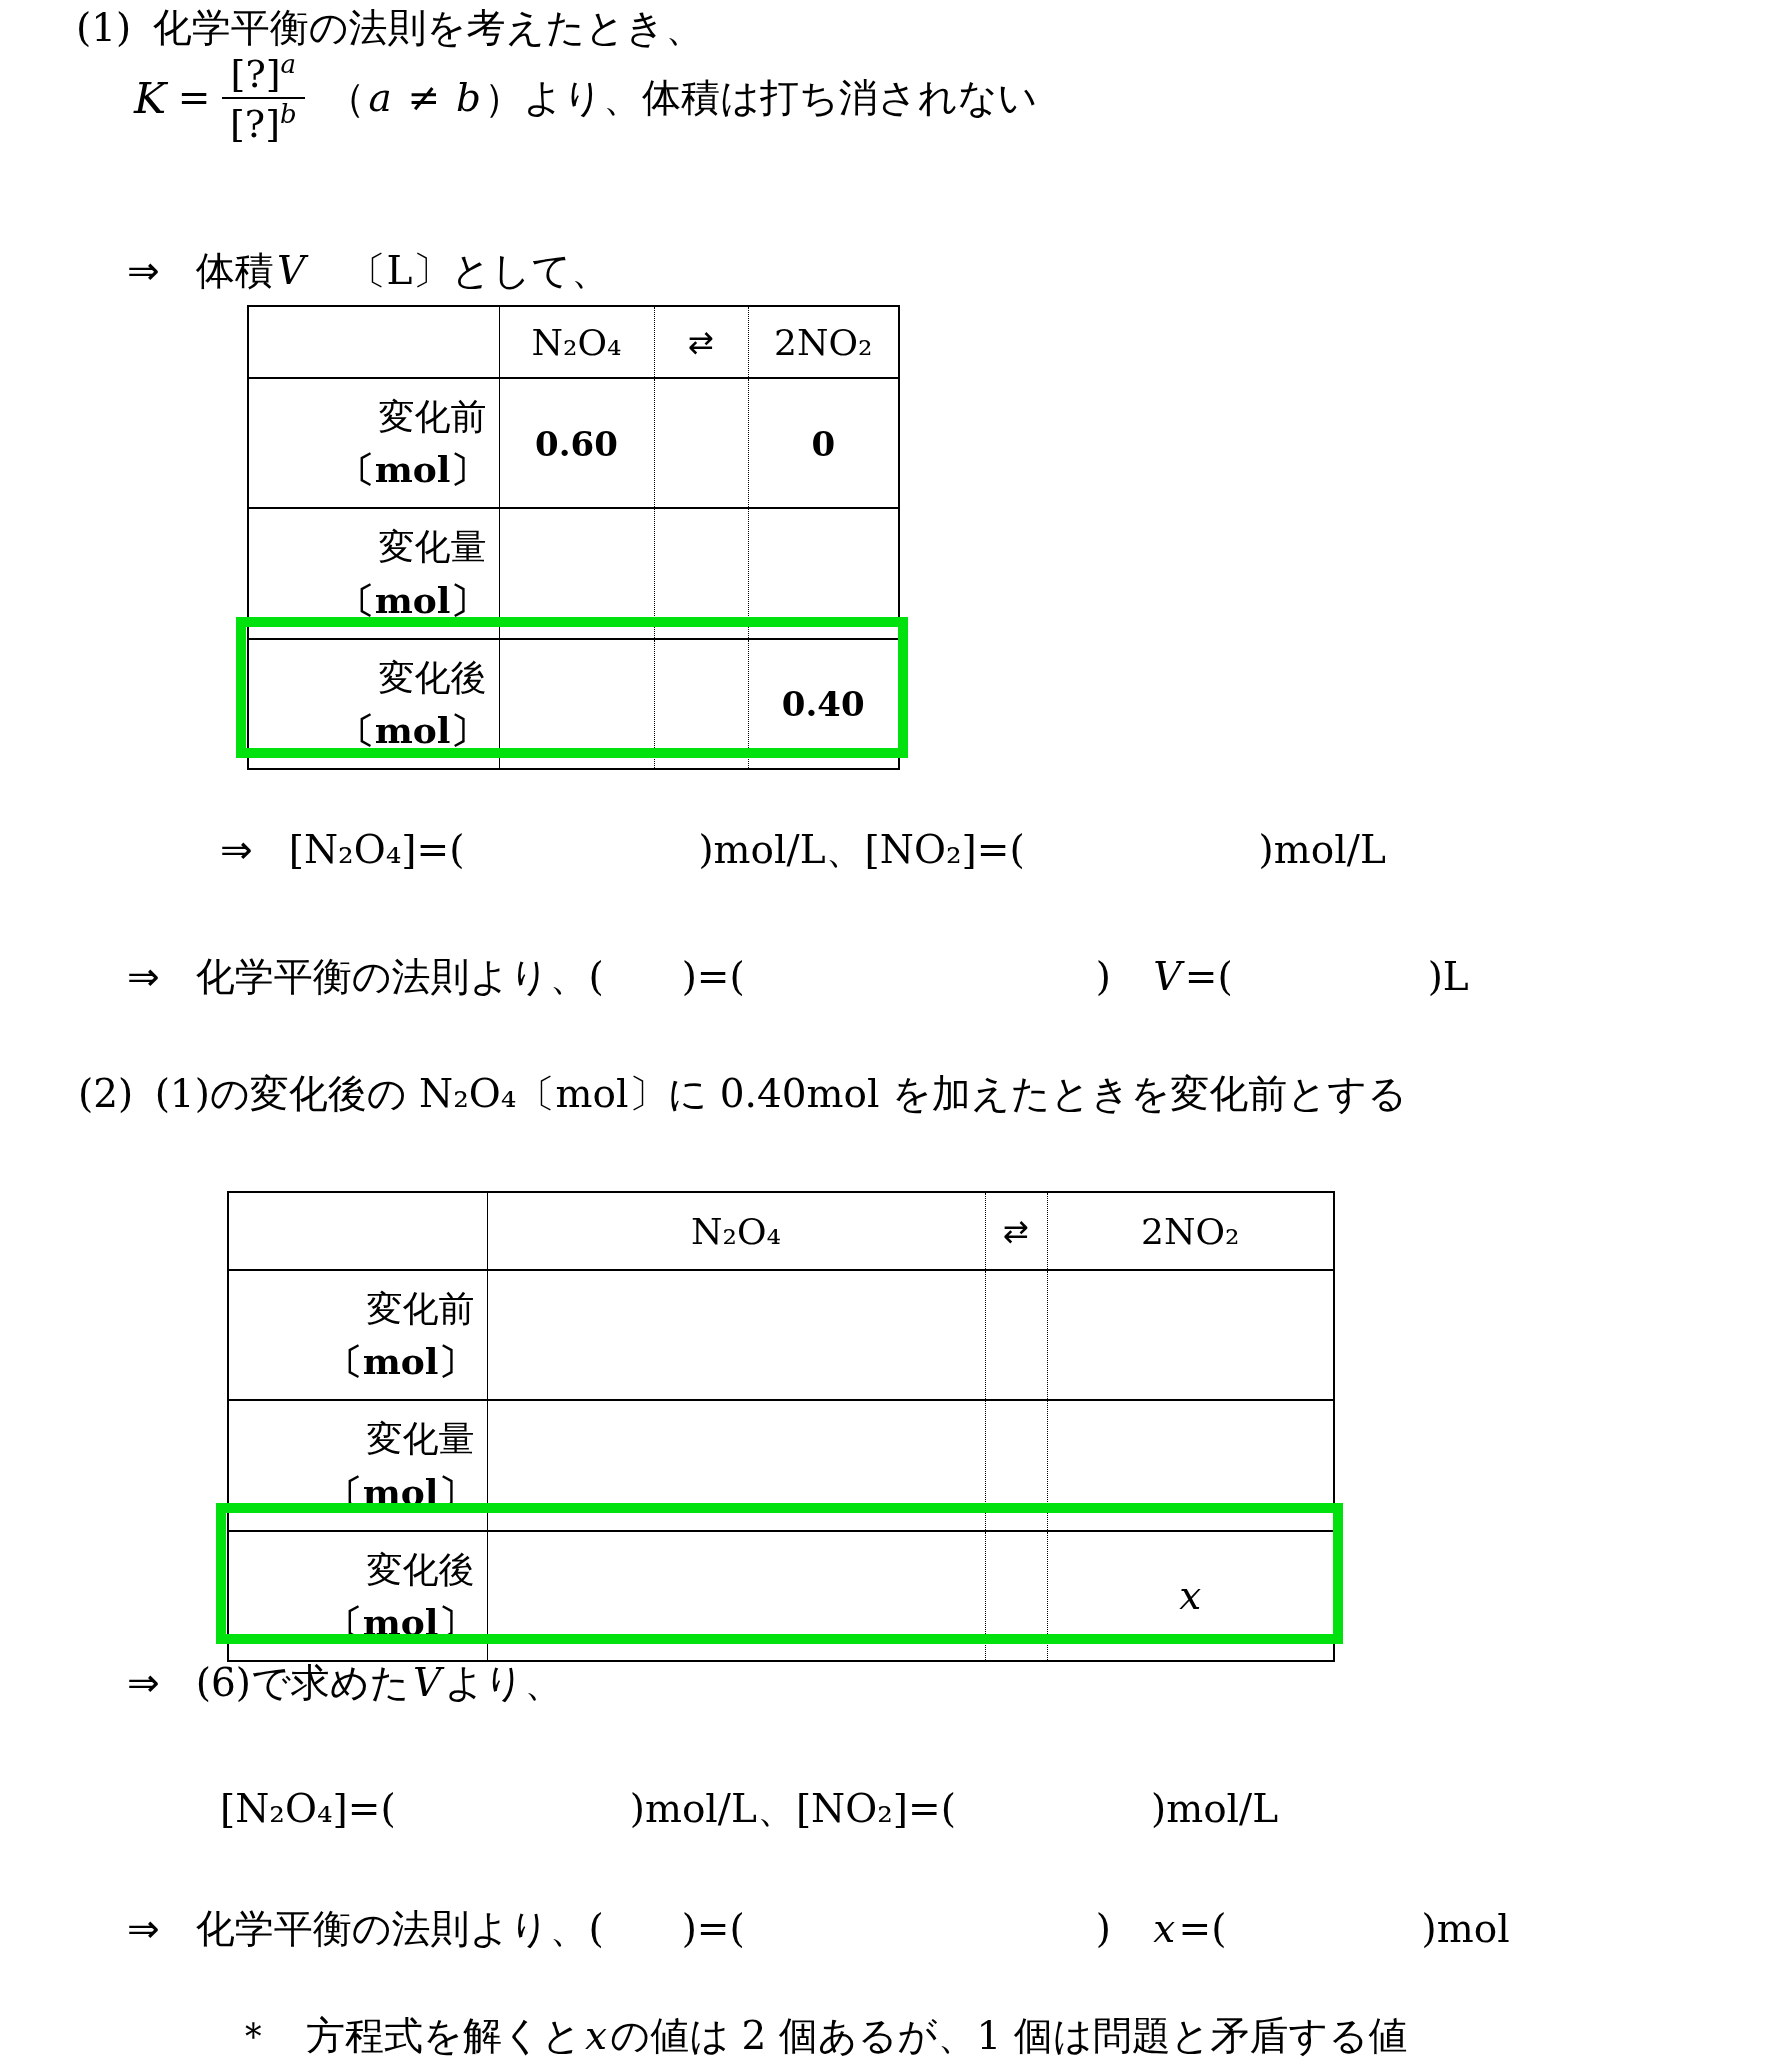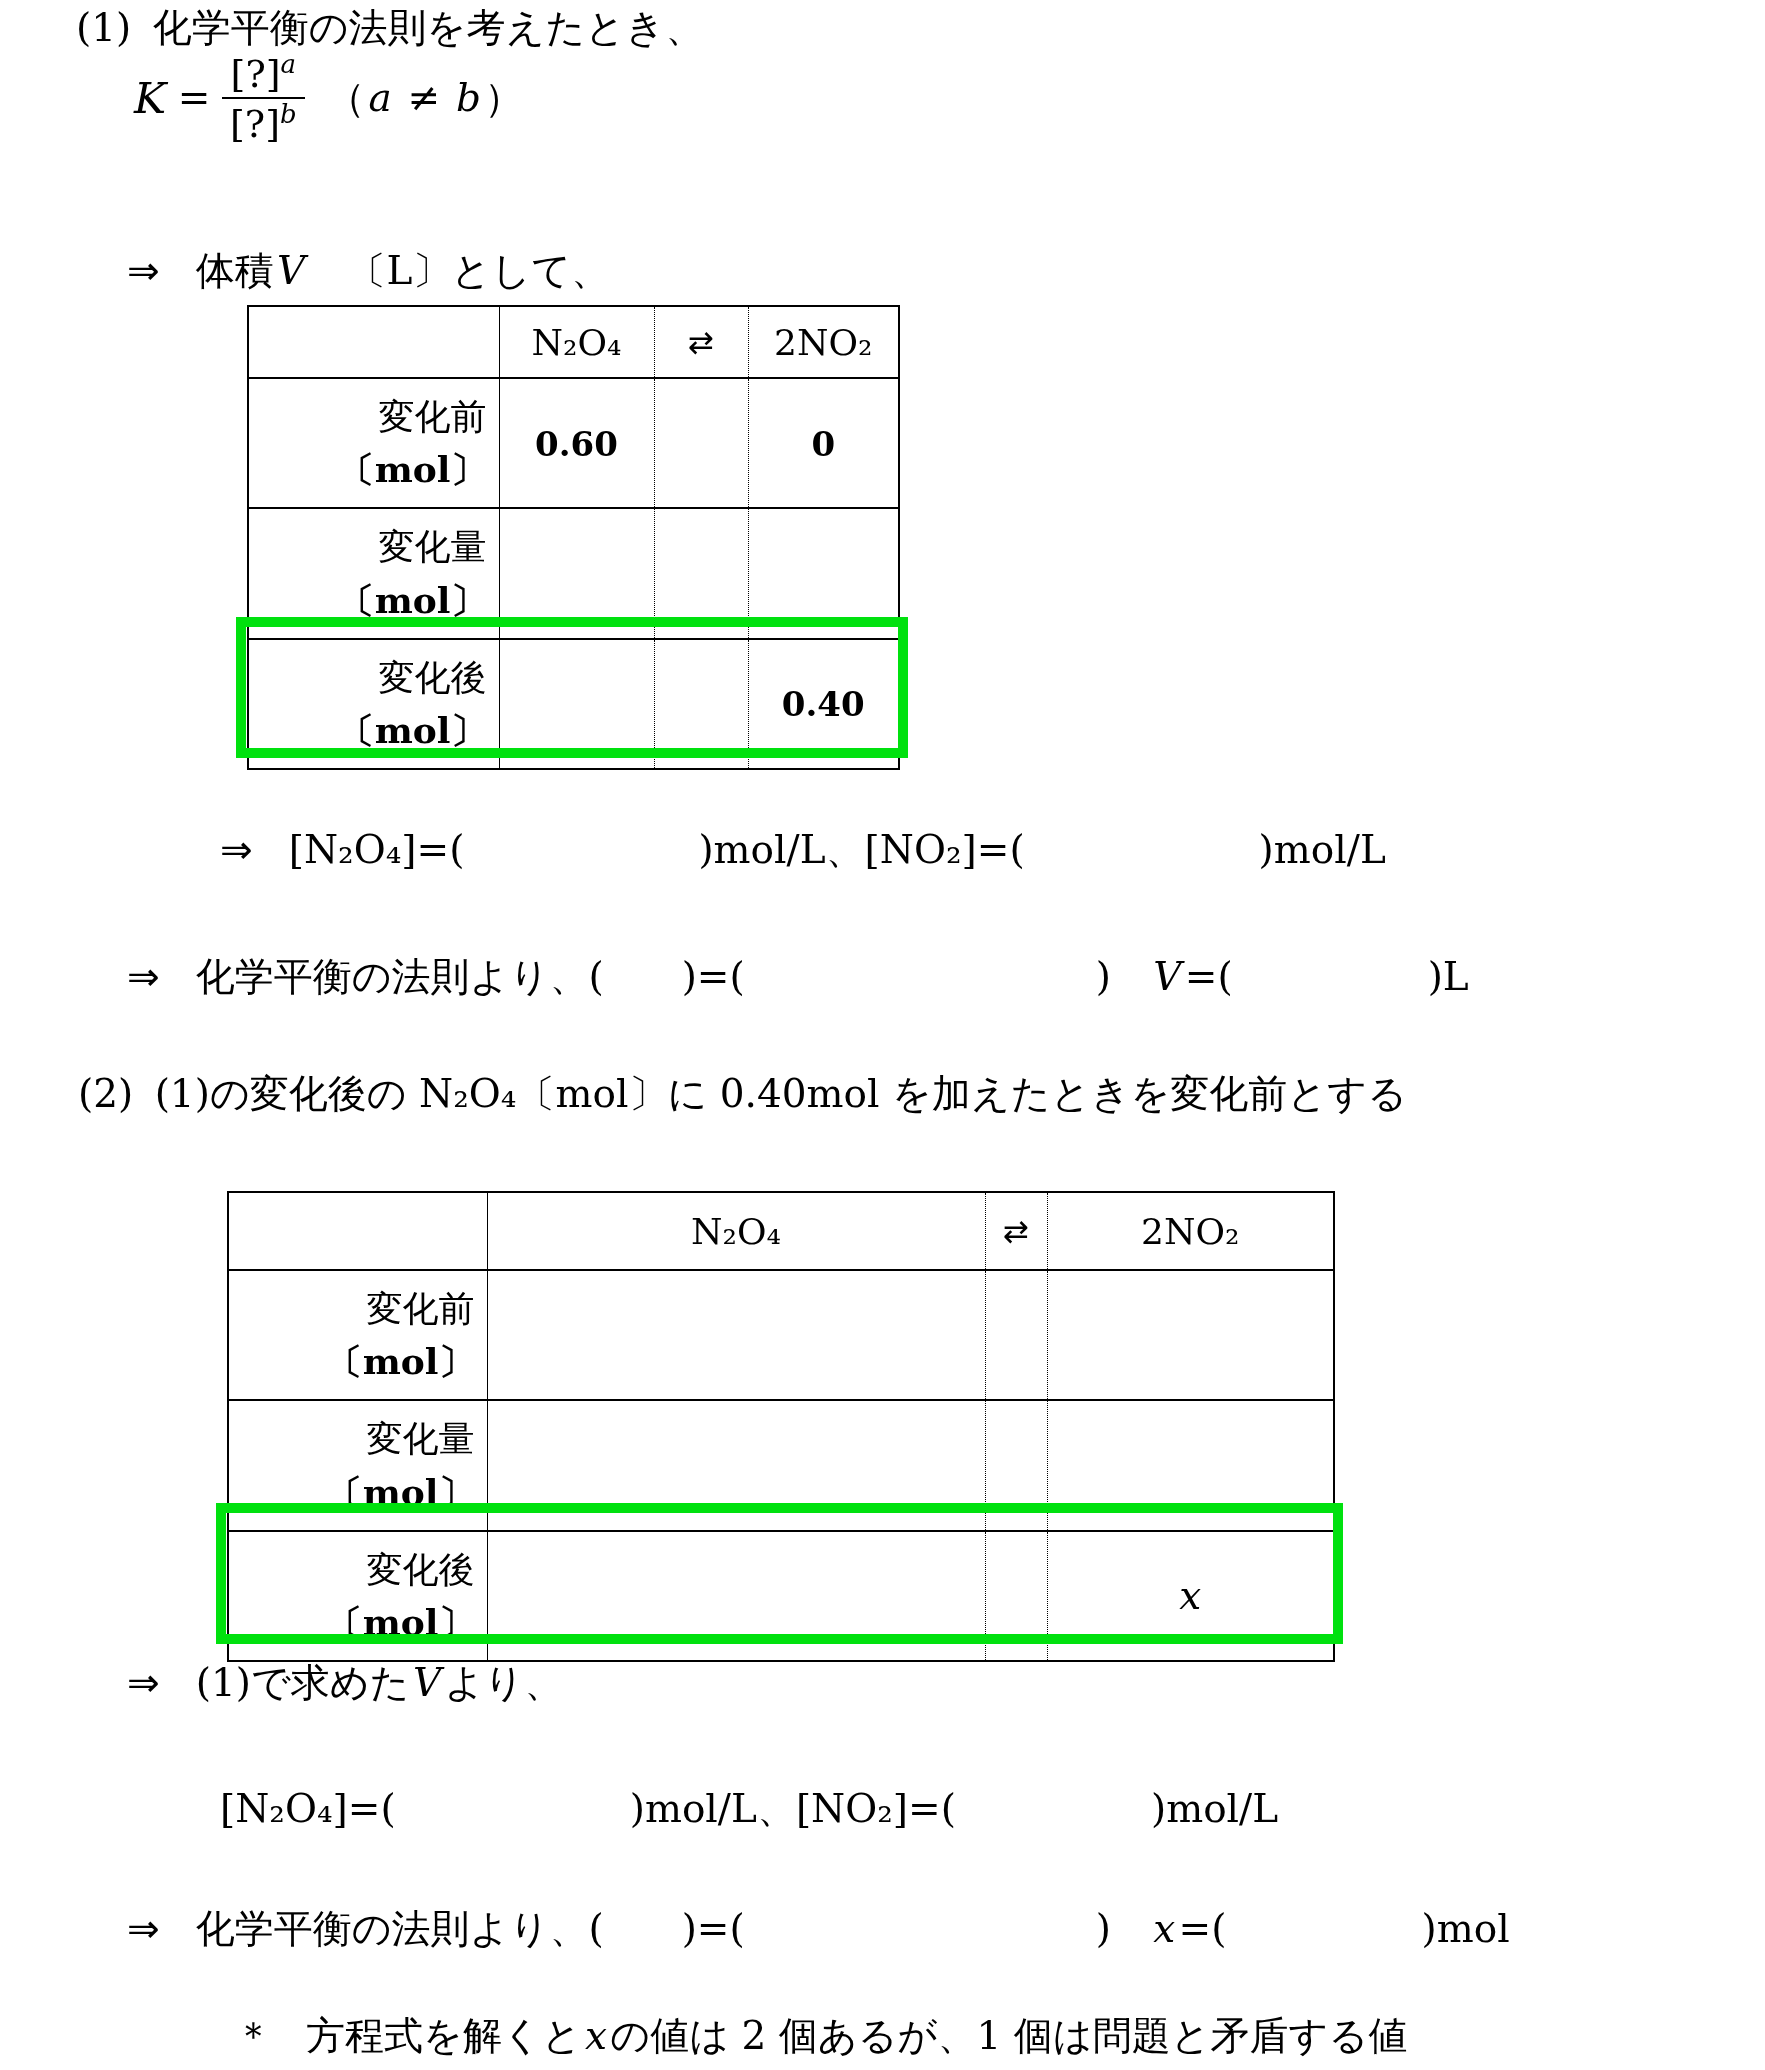--- a/index.html
+++ b/index.html
@@ -53,20 +53,21 @@
 </div>
 
 <div class="abs formula" style="top:48px;left:134px">
   <span class="k">K</span>
   <span class="feq">=</span>
   <span class="frac">
     <span class="fnum"><span>[?]</span><sup class="fexp">a</sup></span>
     <span class="fden"><span>[?]</span><sup class="fexp">b</sup></span>
   </span>
   <span><span>（</span><span class="itvar">a</span><span> ≠ </span><span class="itvar">b</span><span>）</span></span>
+  <span>より、体積は打ち消されない</span>
 </div>
 
 <div class="abs line" style="top:248px;left:127px">
   <span class="arrow">⇒</span>
   <span>体積</span>
   <span class="itvar">V</span>
   <span>　〔L〕として、</span>
 </div>
 
 <table class="abs ice t1" style="top:305px;left:247px;width:651px">
@@ -183,21 +184,21 @@
     <td class="c2"></td>
     <td class="c3"></td>
     <td class="c4"><span class="xvar">x</span></td>
   </tr>
 </tbody>
   </table>
 <div class="abs hl" style="left:216px;top:1503px;width:1127px;height:141px"></div>
 
 <div class="abs line" style="top:1660px;left:127px">
   <span class="arrow">⇒</span>
-  <span>(1)で求めた</span>
+  <span>(6)で求めた</span>
   <span class="itvar">V</span>
   <span>より、</span>
 </div>
 
 <div class="abs line" style="top:1786px;left:220px">
   <span>[N₂O₄]=(　　　　　　)mol/L、[NO₂]=(　　　　　)mol/L</span>
 </div>
 
 <div class="abs line" style="top:1906px;left:127px">
   <span class="arrow">⇒</span>

